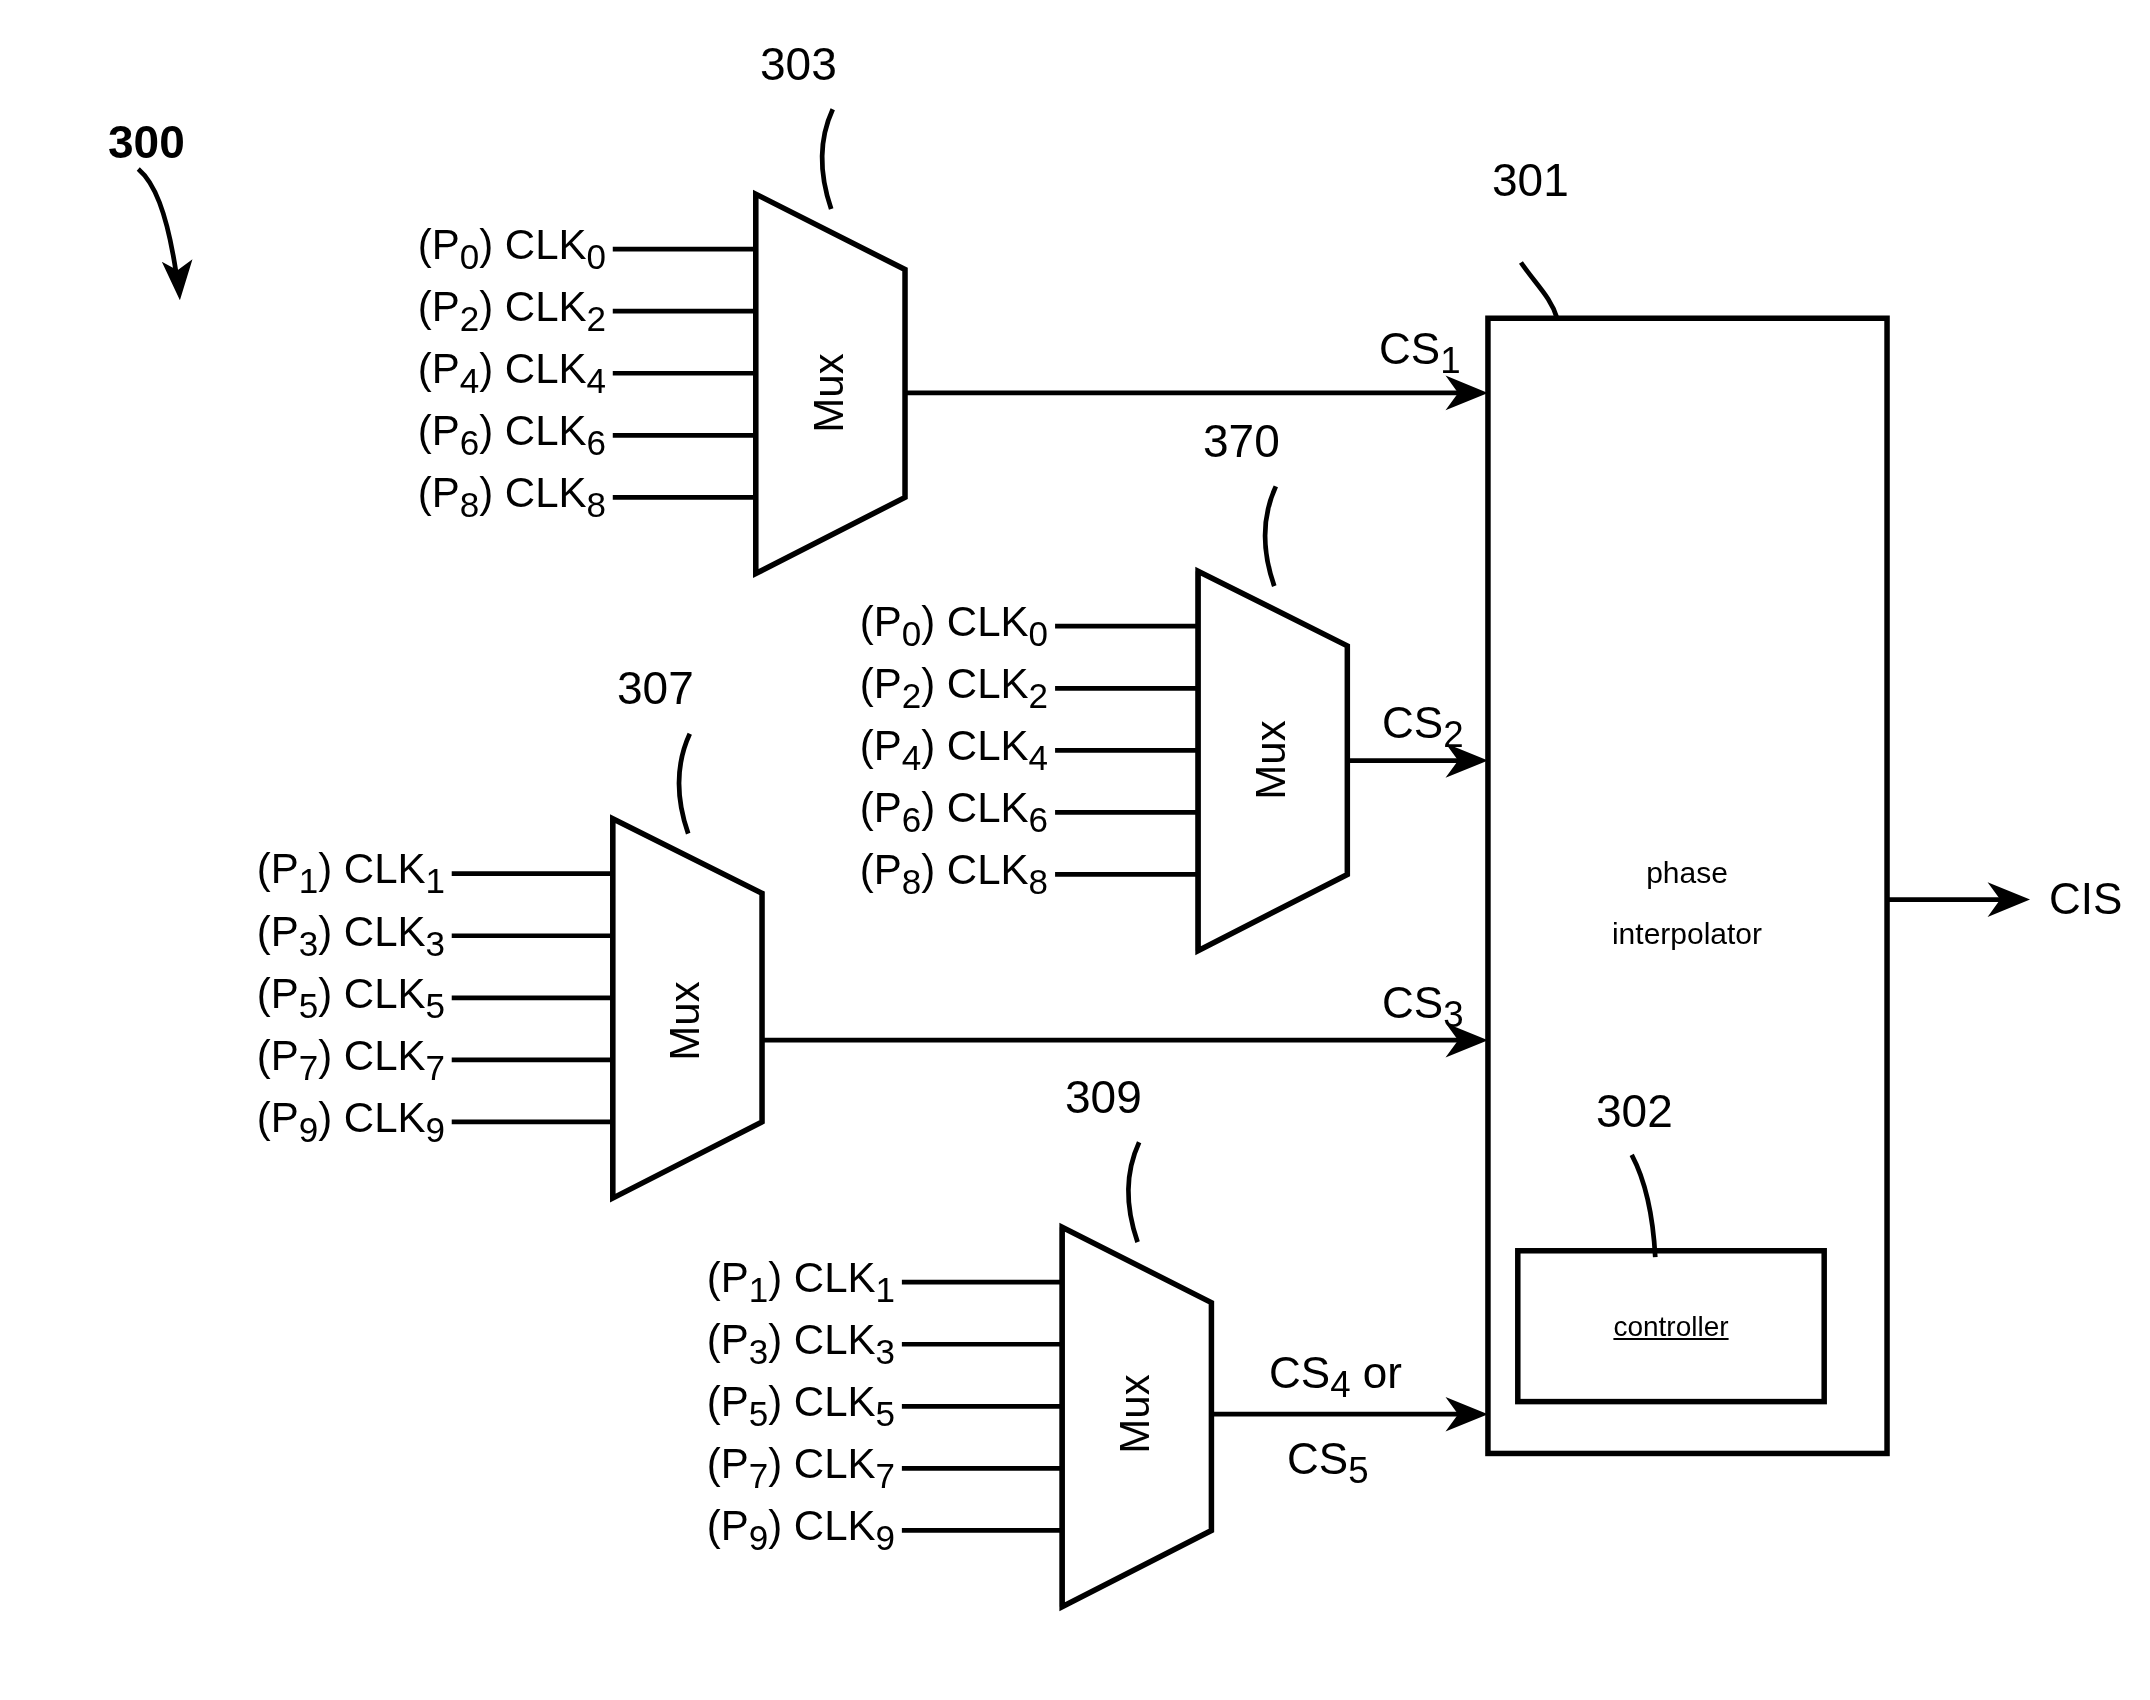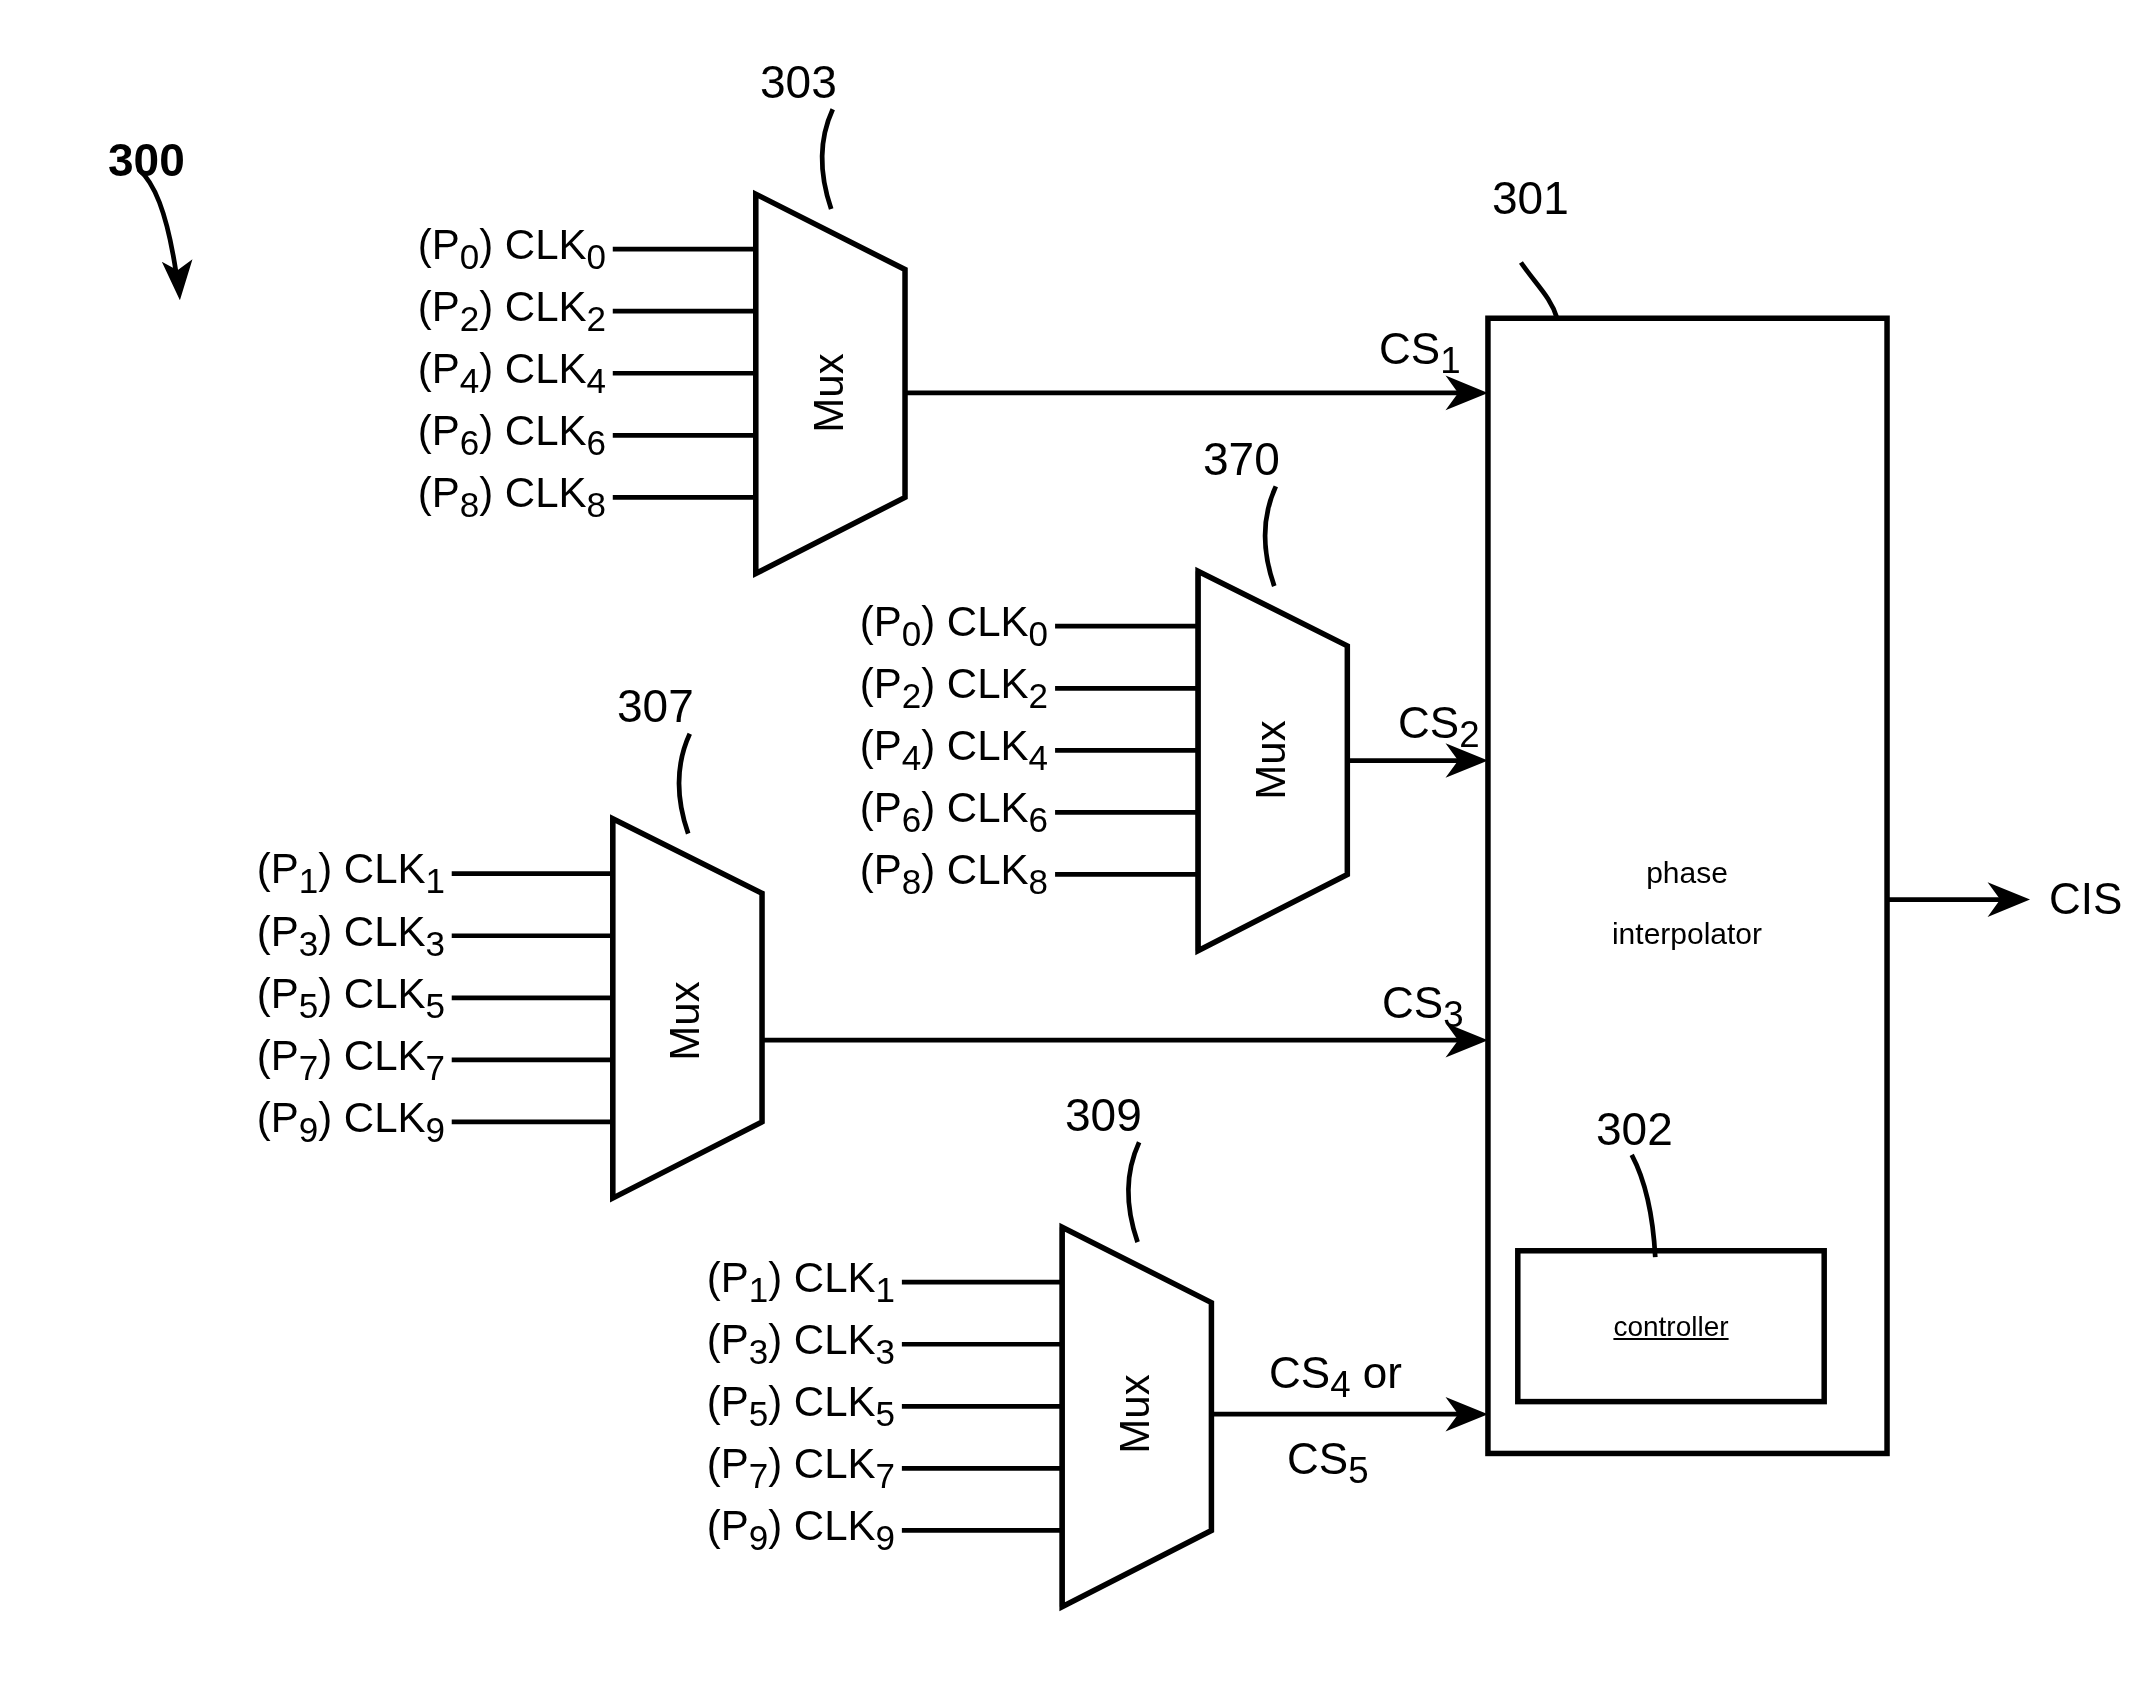--- a/index.html
+++ b/index.html
@@ -54,21 +54,20 @@
     fill: #000000;
     stroke: none;
   }
   .ref-num {
     position: absolute;
     font-family: "Liberation Sans", sans-serif;
     font-size: 46px;
     line-height: 1;
     color: #000000;
     white-space: nowrap;
-    margin-top: 18px;
   }
   .clk-label {
     position: absolute;
     font-size: 42px;
     white-space: nowrap;
     text-align: right;
     transform: translateY(-50%);
   }
   .mux-text {
     position: absolute;
@@ -324,21 +323,21 @@
     <span><span>(P</span><sub>9</sub><span>)</span></span>
     <span><span>CLK</span><sub>9</sub></span>
   </div>
 
   <div class="mux-text" style="left:1135px; top:1414px;">Mux</div>
 
   <div class="cs-lbl" style="left:1379px; top:353px;">
     <span>CS</span><sub>1</sub>
   </div>
 
-  <div class="cs-lbl" style="left:1382px; top:727px;margin-left:16px;">
+  <div class="cs-lbl" style="left:1382px; top:727px;">
     <span>CS</span><sub>2</sub>
   </div>
 
   <div class="cs-lbl" style="left:1382px; top:1007px;">
     <span>CS</span><sub>3</sub>
   </div>
 
   <div class="cs-lbl" style="left:1269px; top:1377px;">
     <span>CS</span><sub>4</sub><span> or</span>
   </div>

